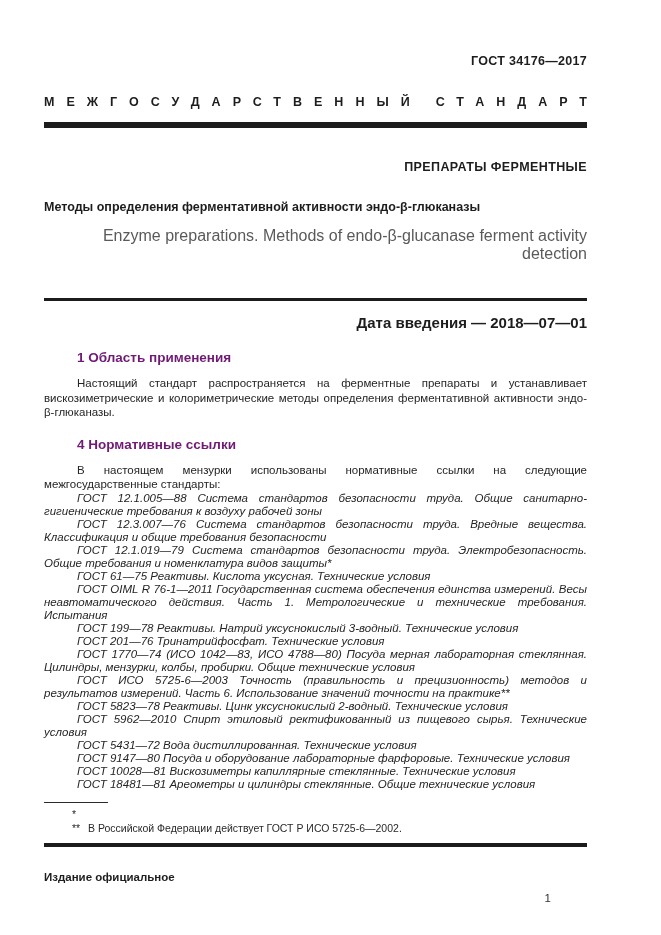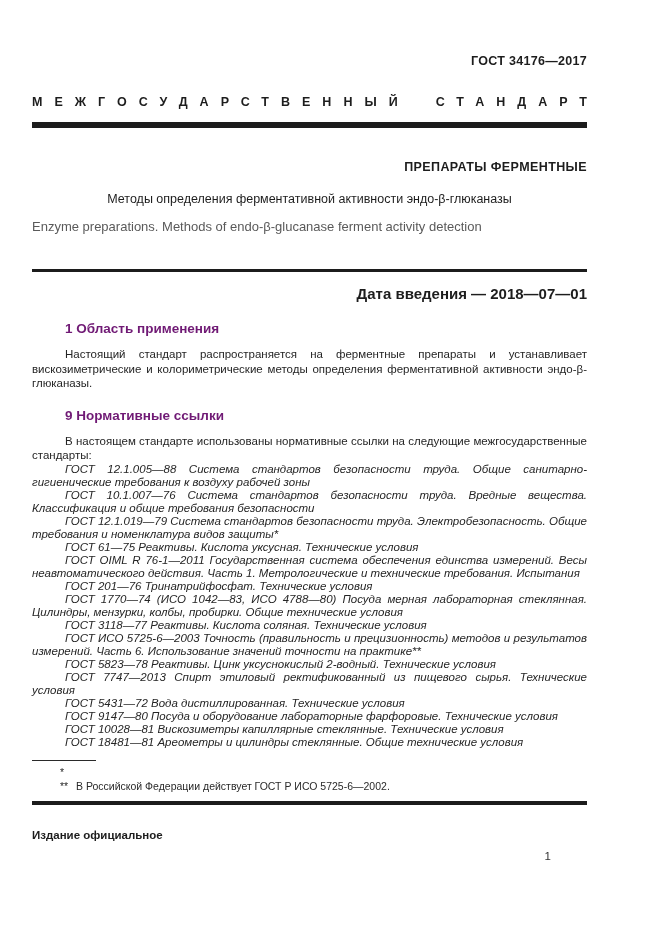--- a/index.html
+++ b/index.html
@@ -10,21 +10,21 @@
     background: #ffffff;
     overflow: hidden;
     font-family: "Liberation Sans", sans-serif;
     color: #252525;
     -webkit-font-smoothing: antialiased;
   }
   .page {
     box-sizing: border-box;
     width: 661px;
     height: 935px;
-    padding: 0 74px 0 32px;
+    padding: 0 74px 0 44px;
   }
   
   .doc-number {
     padding-top: 54px;
     text-align: right;
     font-weight: bold;
     font-size: 12.5px;
     letter-spacing: 0.3px;
     color: #1d1d1d;
   }
@@ -49,30 +49,29 @@
   
   .title-ru-main {
     margin-top: 32px;
     text-align: right;
     font-weight: bold;
     font-size: 12.5px;
     letter-spacing: 0.4px;
     color: #1d1d1d;
   }
   .title-ru-sub {
-    margin-top: 18px;
-    text-align: center;
-    font-weight: normal;
+    margin-top: 26px;
+    font-weight: bold;
     font-size: 12.5px;
     color: #1d1d1d;
   }
   .title-en {
     margin-top: 13px;
-    text-align: left;
-    font-size: 13px;
+    text-align: right;
+    font-size: 16px;
     color: #5a5a5a;
   }
   .thin-rule {
     margin-top: 35px;
     height: 3px;
     background: #1c1c1c;
   }
   .date-line {
     margin-top: 13px;
     text-align: right;
@@ -167,36 +166,36 @@
   <div class="title-en">Enzyme preparations. Methods of endo-β-glucanase ferment activity detection</div>
 
   <div class="thin-rule"></div>
 
   <div class="date-line">Дата введения — 2018—07—01</div>
 
   <h2 class="section-heading">1 Область применения</h2>
 
   <p class="para">Настоящий стандарт распространяется на ферментные препараты и устанавливает вискозиметрические и колориметрические методы определения ферментативной активности эндо-β-глюканазы.</p>
 
-  <h2 class="section-heading refs">9 Нормативные ссылки</h2>
-
-  <p class="para">В настоящем стандарте использованы нормативные ссылки на следующие межгосударственные стандарты:</p>
+  <h2 class="section-heading refs">4 Нормативные ссылки</h2>
+
+  <p class="para">В настоящем мензурки использованы нормативные ссылки на следующие межгосударственные стандарты:</p>
 
   <div>
     <p class="ref">ГОСТ 12.1.005—88 Система стандартов безопасности труда. Общие санитарно-гигиенические требования к воздуху рабочей зоны</p>
-    <p class="ref">ГОСТ 10.1.007—76 Система стандартов безопасности труда. Вредные вещества. Классификация и общие требования безопасности</p>
+    <p class="ref">ГОСТ 12.3.007—76 Система стандартов безопасности труда. Вредные вещества. Классификация и общие требования безопасности</p>
     <p class="ref">ГОСТ 12.1.019—79 Система стандартов безопасности труда. Электробезопасность. Общие требования и номенклатура видов защиты*</p>
     <p class="ref">ГОСТ 61—75 Реактивы. Кислота уксусная. Технические условия</p>
     <p class="ref">ГОСТ OIML R 76-1—2011 Государственная система обеспечения единства измерений. Весы неавтоматического действия. Часть 1. Метрологические и технические требования. Испытания</p>
+    <p class="ref">ГОСТ 199—78 Реактивы. Натрий уксуснокислый 3-водный. Технические условия</p>
     <p class="ref">ГОСТ 201—76 Тринатрийфосфат. Технические условия</p>
     <p class="ref">ГОСТ 1770—74 (ИСО 1042—83, ИСО 4788—80) Посуда мерная лабораторная стеклянная. Цилиндры, мензурки, колбы, пробирки. Общие технические условия</p>
-    <p class="ref">ГОСТ 3118—77 Реактивы. Кислота соляная. Технические условия</p>
     <p class="ref">ГОСТ ИСО 5725-6—2003 Точность (правильность и прецизионность) методов и результатов измерений. Часть 6. Использование значений точности на практике**</p>
     <p class="ref">ГОСТ 5823—78 Реактивы. Цинк уксуснокислый 2-водный. Технические условия</p>
-    <p class="ref">ГОСТ 7747—2013 Спирт этиловый ректификованный из пищевого сырья. Технические условия</p>
+    <p class="ref">ГОСТ 5962—2010 Спирт этиловый ректификованный из пищевого сырья. Технические условия</p>
     <p class="ref">ГОСТ 5431—72 Вода дистиллированная. Технические условия</p>
     <p class="ref">ГОСТ 9147—80 Посуда и оборудование лабораторные фарфоровые. Технические условия</p>
     <p class="ref">ГОСТ 10028—81 Вискозиметры капиллярные стеклянные. Технические условия</p>
     <p class="ref">ГОСТ 18481—81 Ареометры и цилиндры стеклянные. Общие технические условия</p>
   </div>
 
   <div class="footnote-sep"></div>
 
   <div class="footnotes">
     <div class="footnote">

